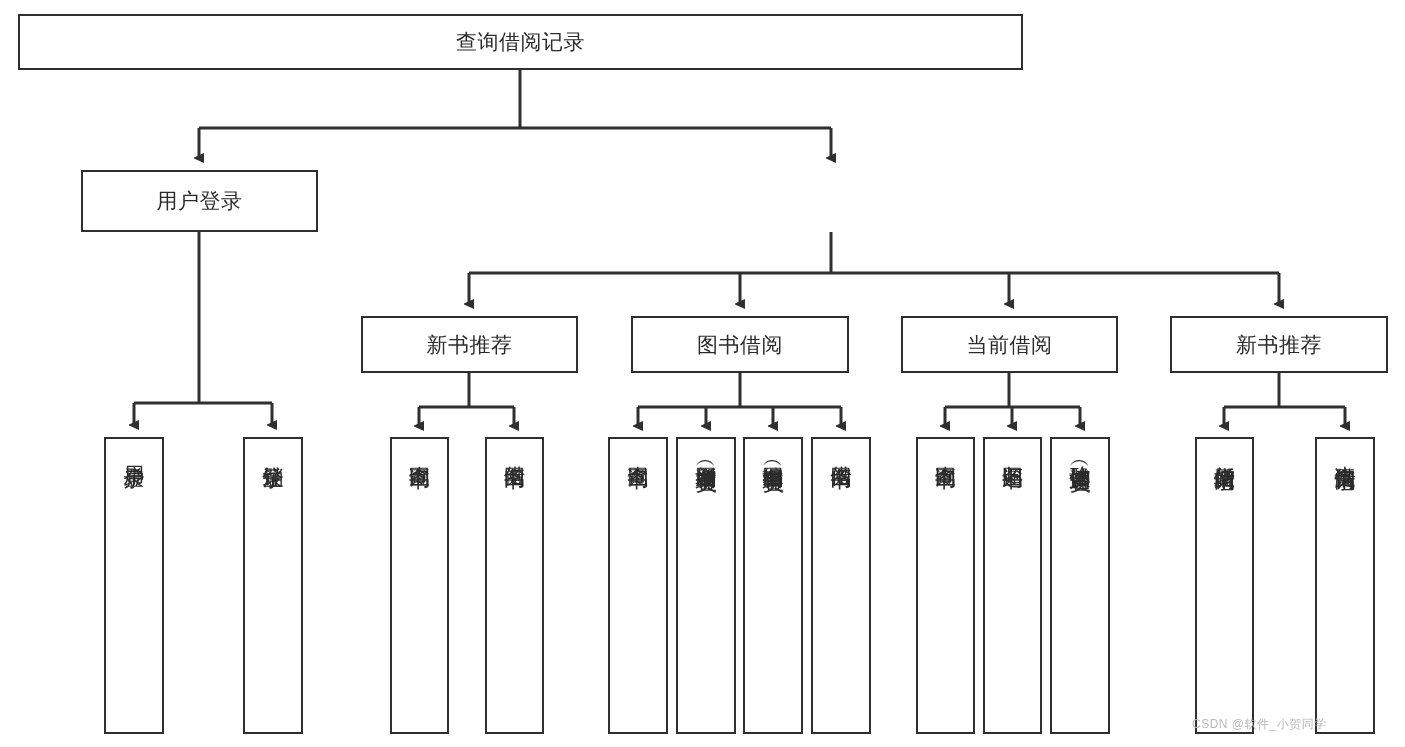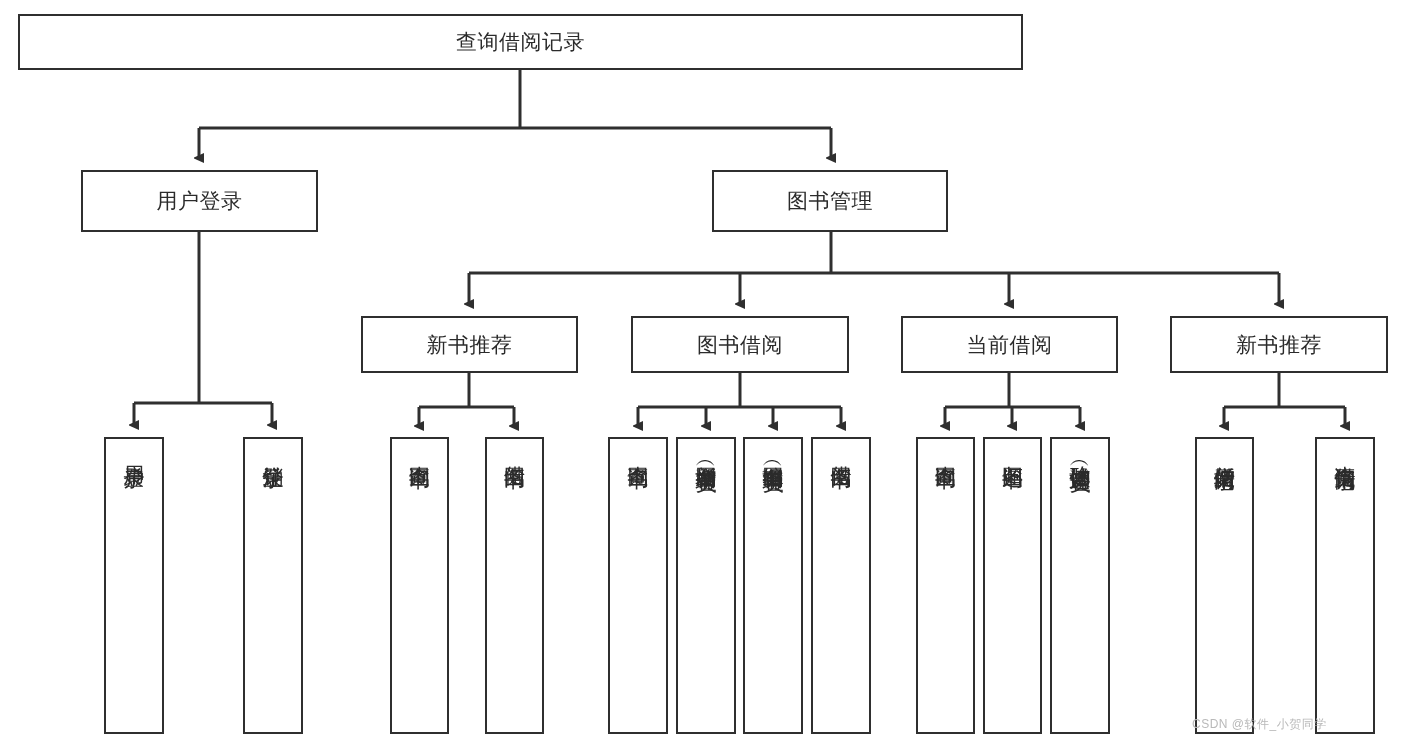--- a/index.html
+++ b/index.html
@@ -127,23 +127,20 @@
     </g>
   </svg>
 
   <div class="node h" style="left:18px; top:14px; width:1005px; height:56px;">
     <span class="label">查询借阅记录</span>
   </div>
 
   <div class="node h" style="left:81px; top:170px; width:237px; height:62px;">
     <span class="label">用户登录</span>
   </div>
-  <div class="node h" style="left:712px; top:170px; width:236px; height:62px;">
-    <span class="label">图书管理</span>
-  </div>
 
   <div class="node h" style="left:361px; top:316px; width:217px; height:57px;">
     <span class="label">新书推荐</span>
   </div>
   <div class="node h" style="left:631px; top:316px; width:218px; height:57px;">
     <span class="label">图书借阅</span>
   </div>
   <div class="node h" style="left:901px; top:316px; width:217px; height:57px;">
     <span class="label">当前借阅</span>
   </div>

